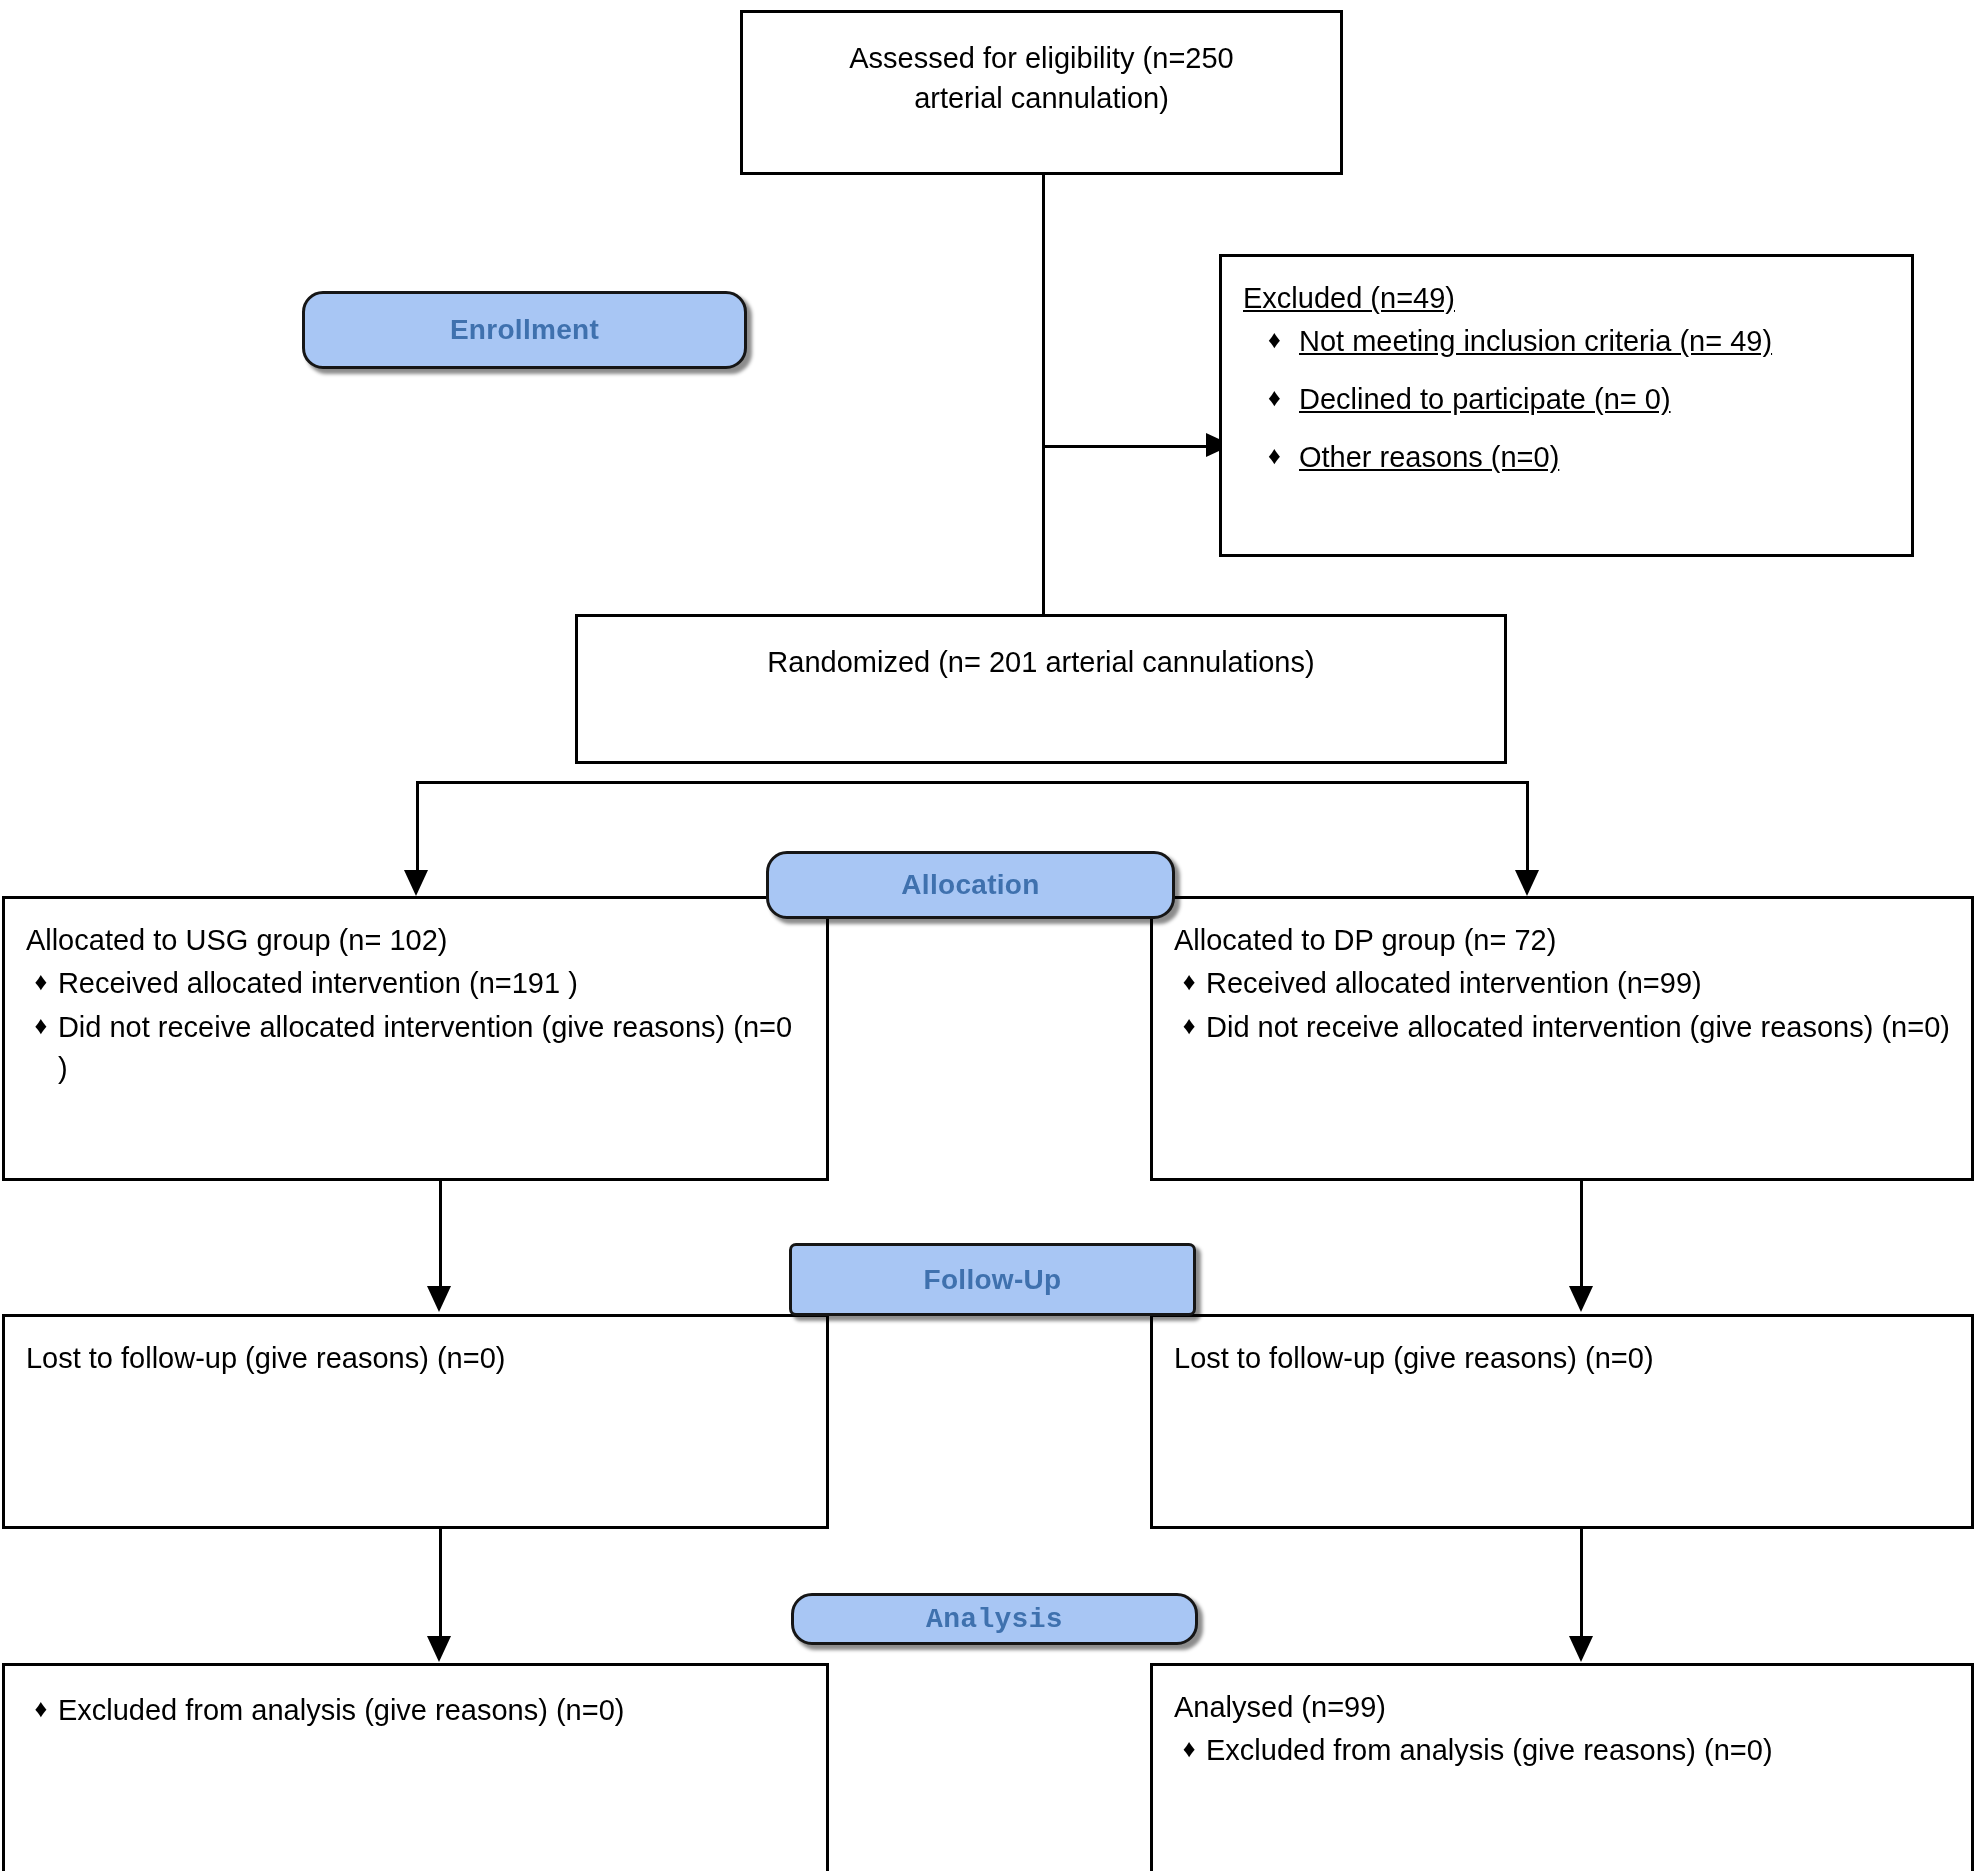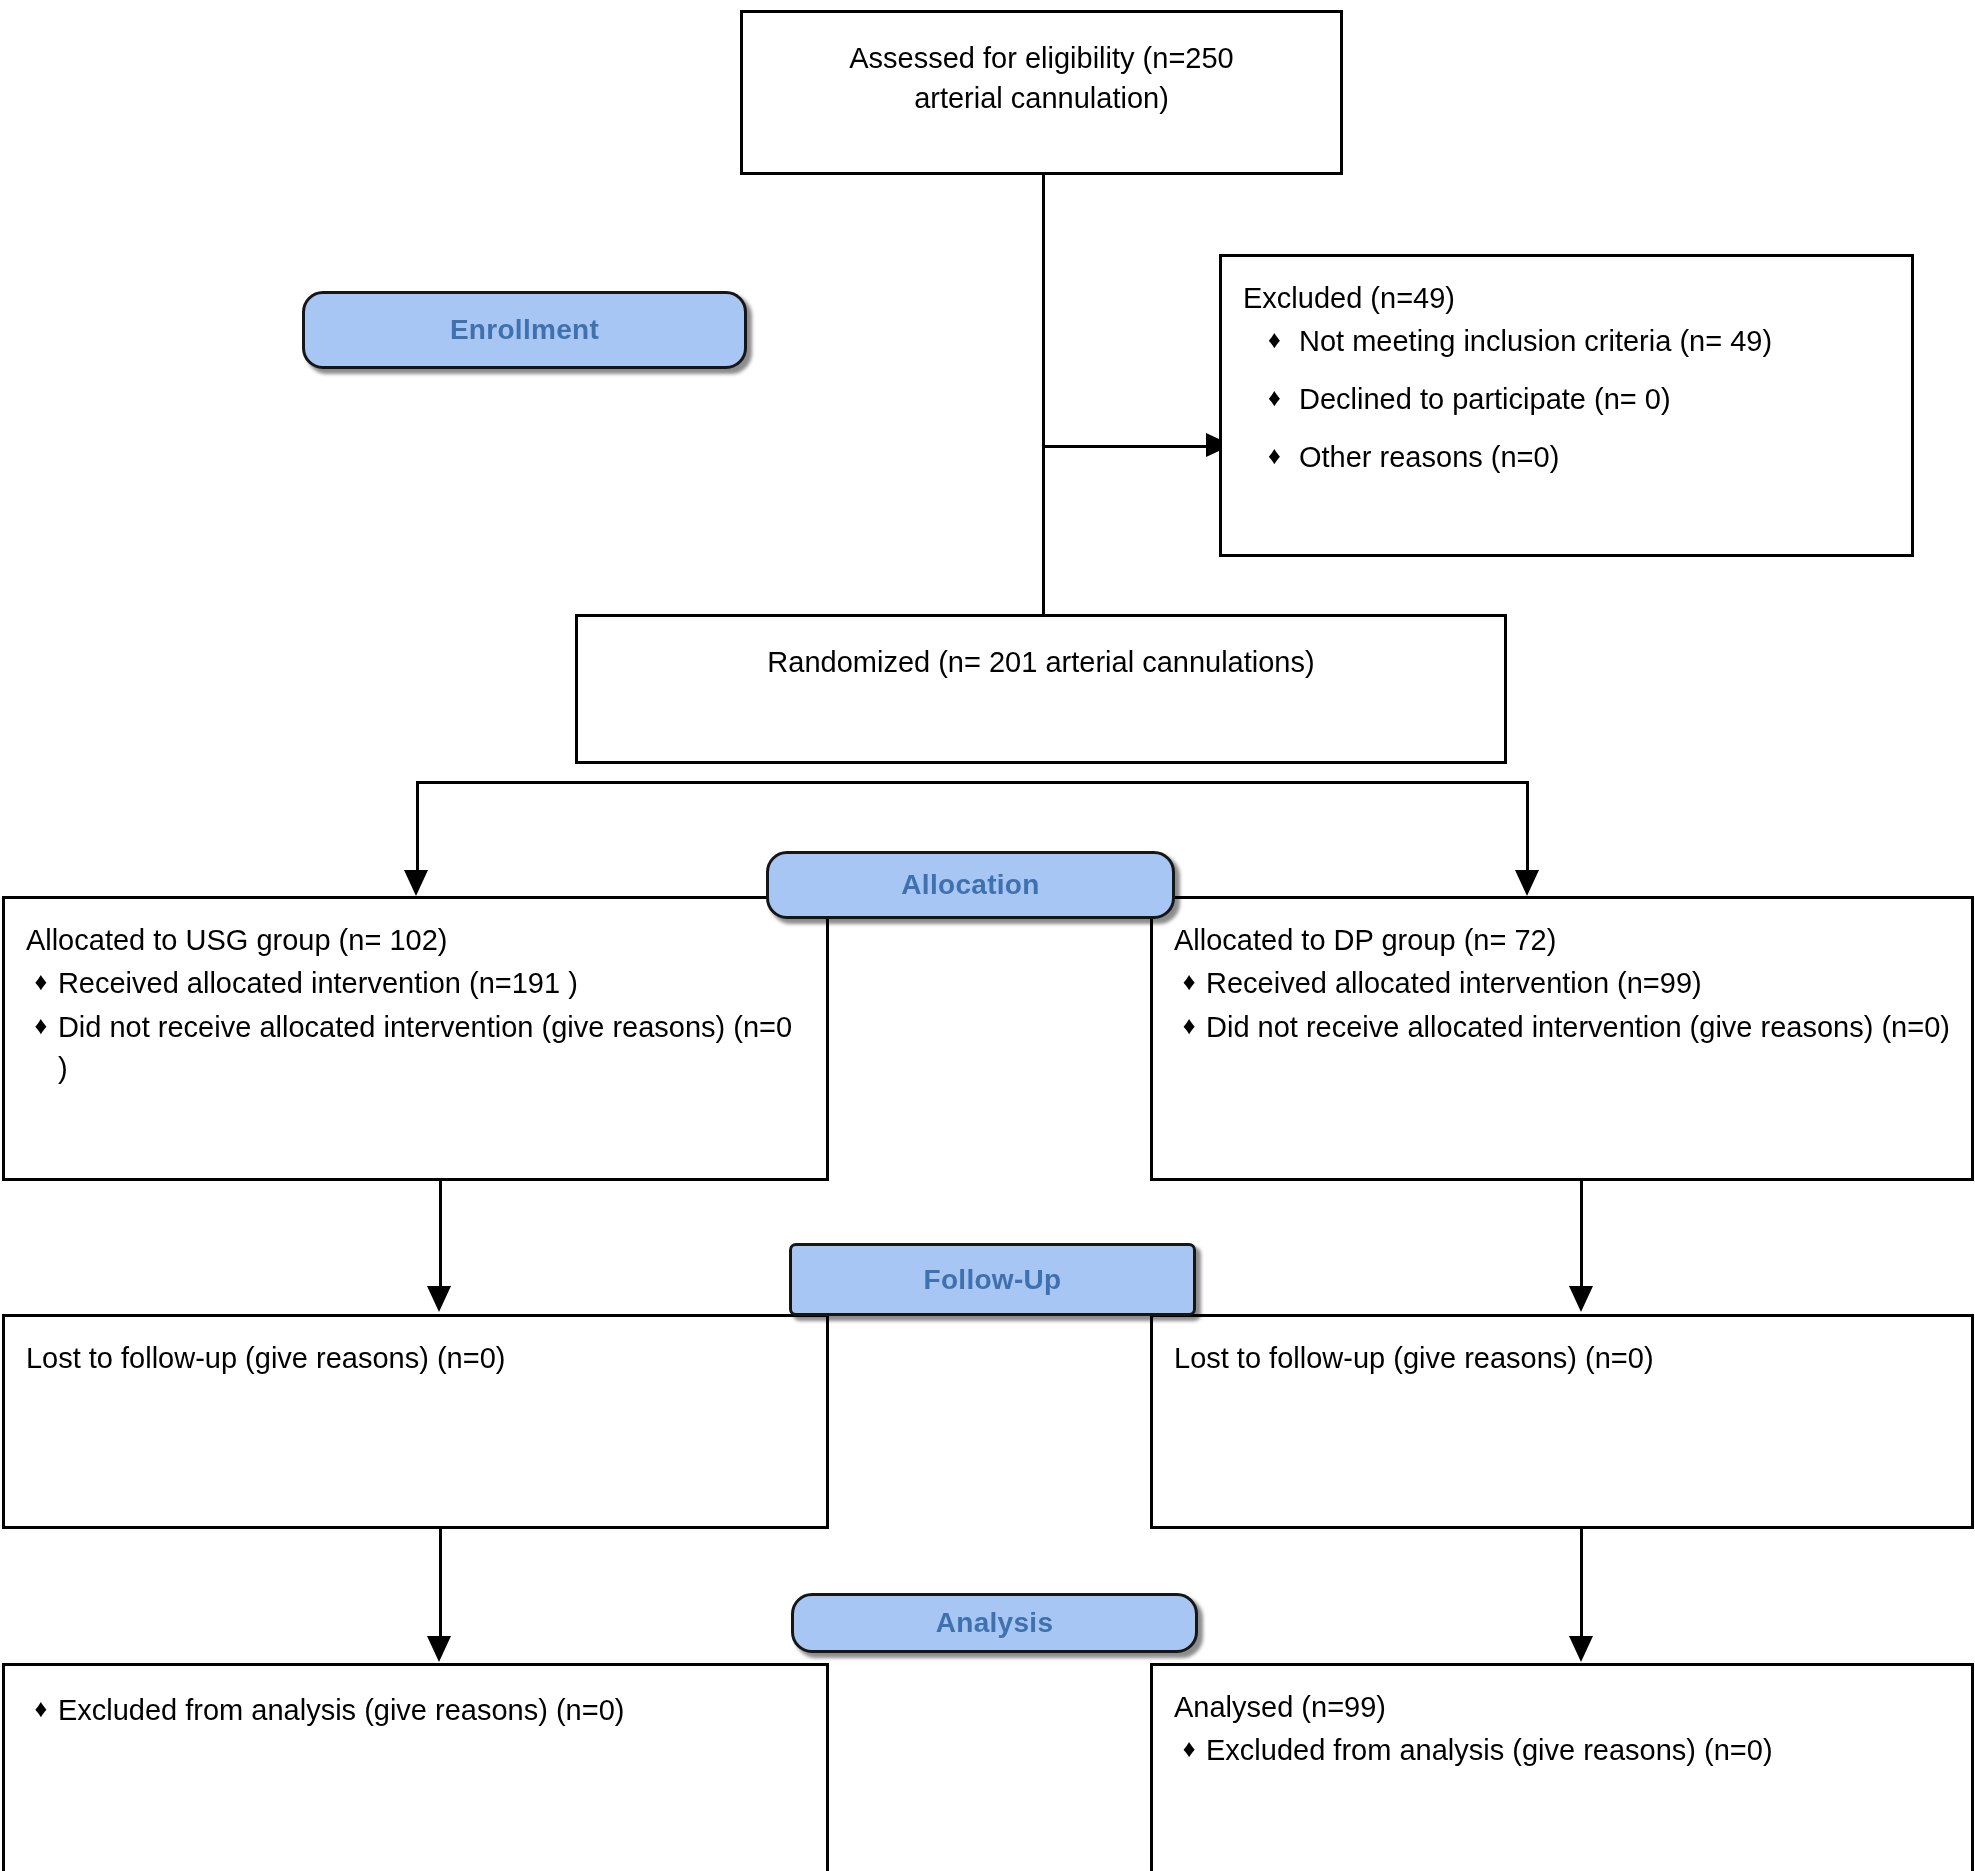--- a/index.html
+++ b/index.html
@@ -147,21 +147,21 @@
   <div class="vline" style="left:1580px; top:1520px; height:113px;"></div>
   <div class="arrow-down" style="left:1569px; top:1628px;"></div>
 
   <div class="node center" style="left:740px; top:1.9px; width:603px; height:165px;">
     <div class="body">
       <div>Assessed for eligibility (n=250</div>
       <div>arterial cannulation)</div>
     </div>
   </div>
 
-  <div class="node" style="left:1219px; top:246px; width:695px; height:303px;">
+  <div class="node" style="left:1219px; top:246px; width:695px; height:303px;text-decoration:underline;">
     <div class="body">
       <div>Excluded (n=49)</div>
       <ul class="bullets excl">
         <li>
           <span class="dia">♦</span>
           <span>Not meeting inclusion criteria (n= 49)</span>
         </li>
         <li>
           <span class="dia">♦</span>
           <span>Declined to participate (n= 0)</span>
@@ -246,16 +246,16 @@
       </ul>
     </div>
   </div>
 
   <div class="stage" style="left:302px; top:283px; width:445px; height:78px;">Enrollment</div>
 
   <div class="stage" style="left:766px; top:843px; width:409px; height:68px;">Allocation</div>
 
   <div class="stage" style="left:789px; top:1235px; width:407px; height:73px;border-radius:7px;">Follow-Up</div>
 
-  <div class="stage" style="left:791px; top:1585px; width:407px; height:60px;">Analysis</div>
+  <div class="stage" style="left:791px; top:1585px; width:407px; height:52px;font-family:Liberation Mono, monospace;">Analysis</div>
 
 </div>
 
 
 </body></html>

